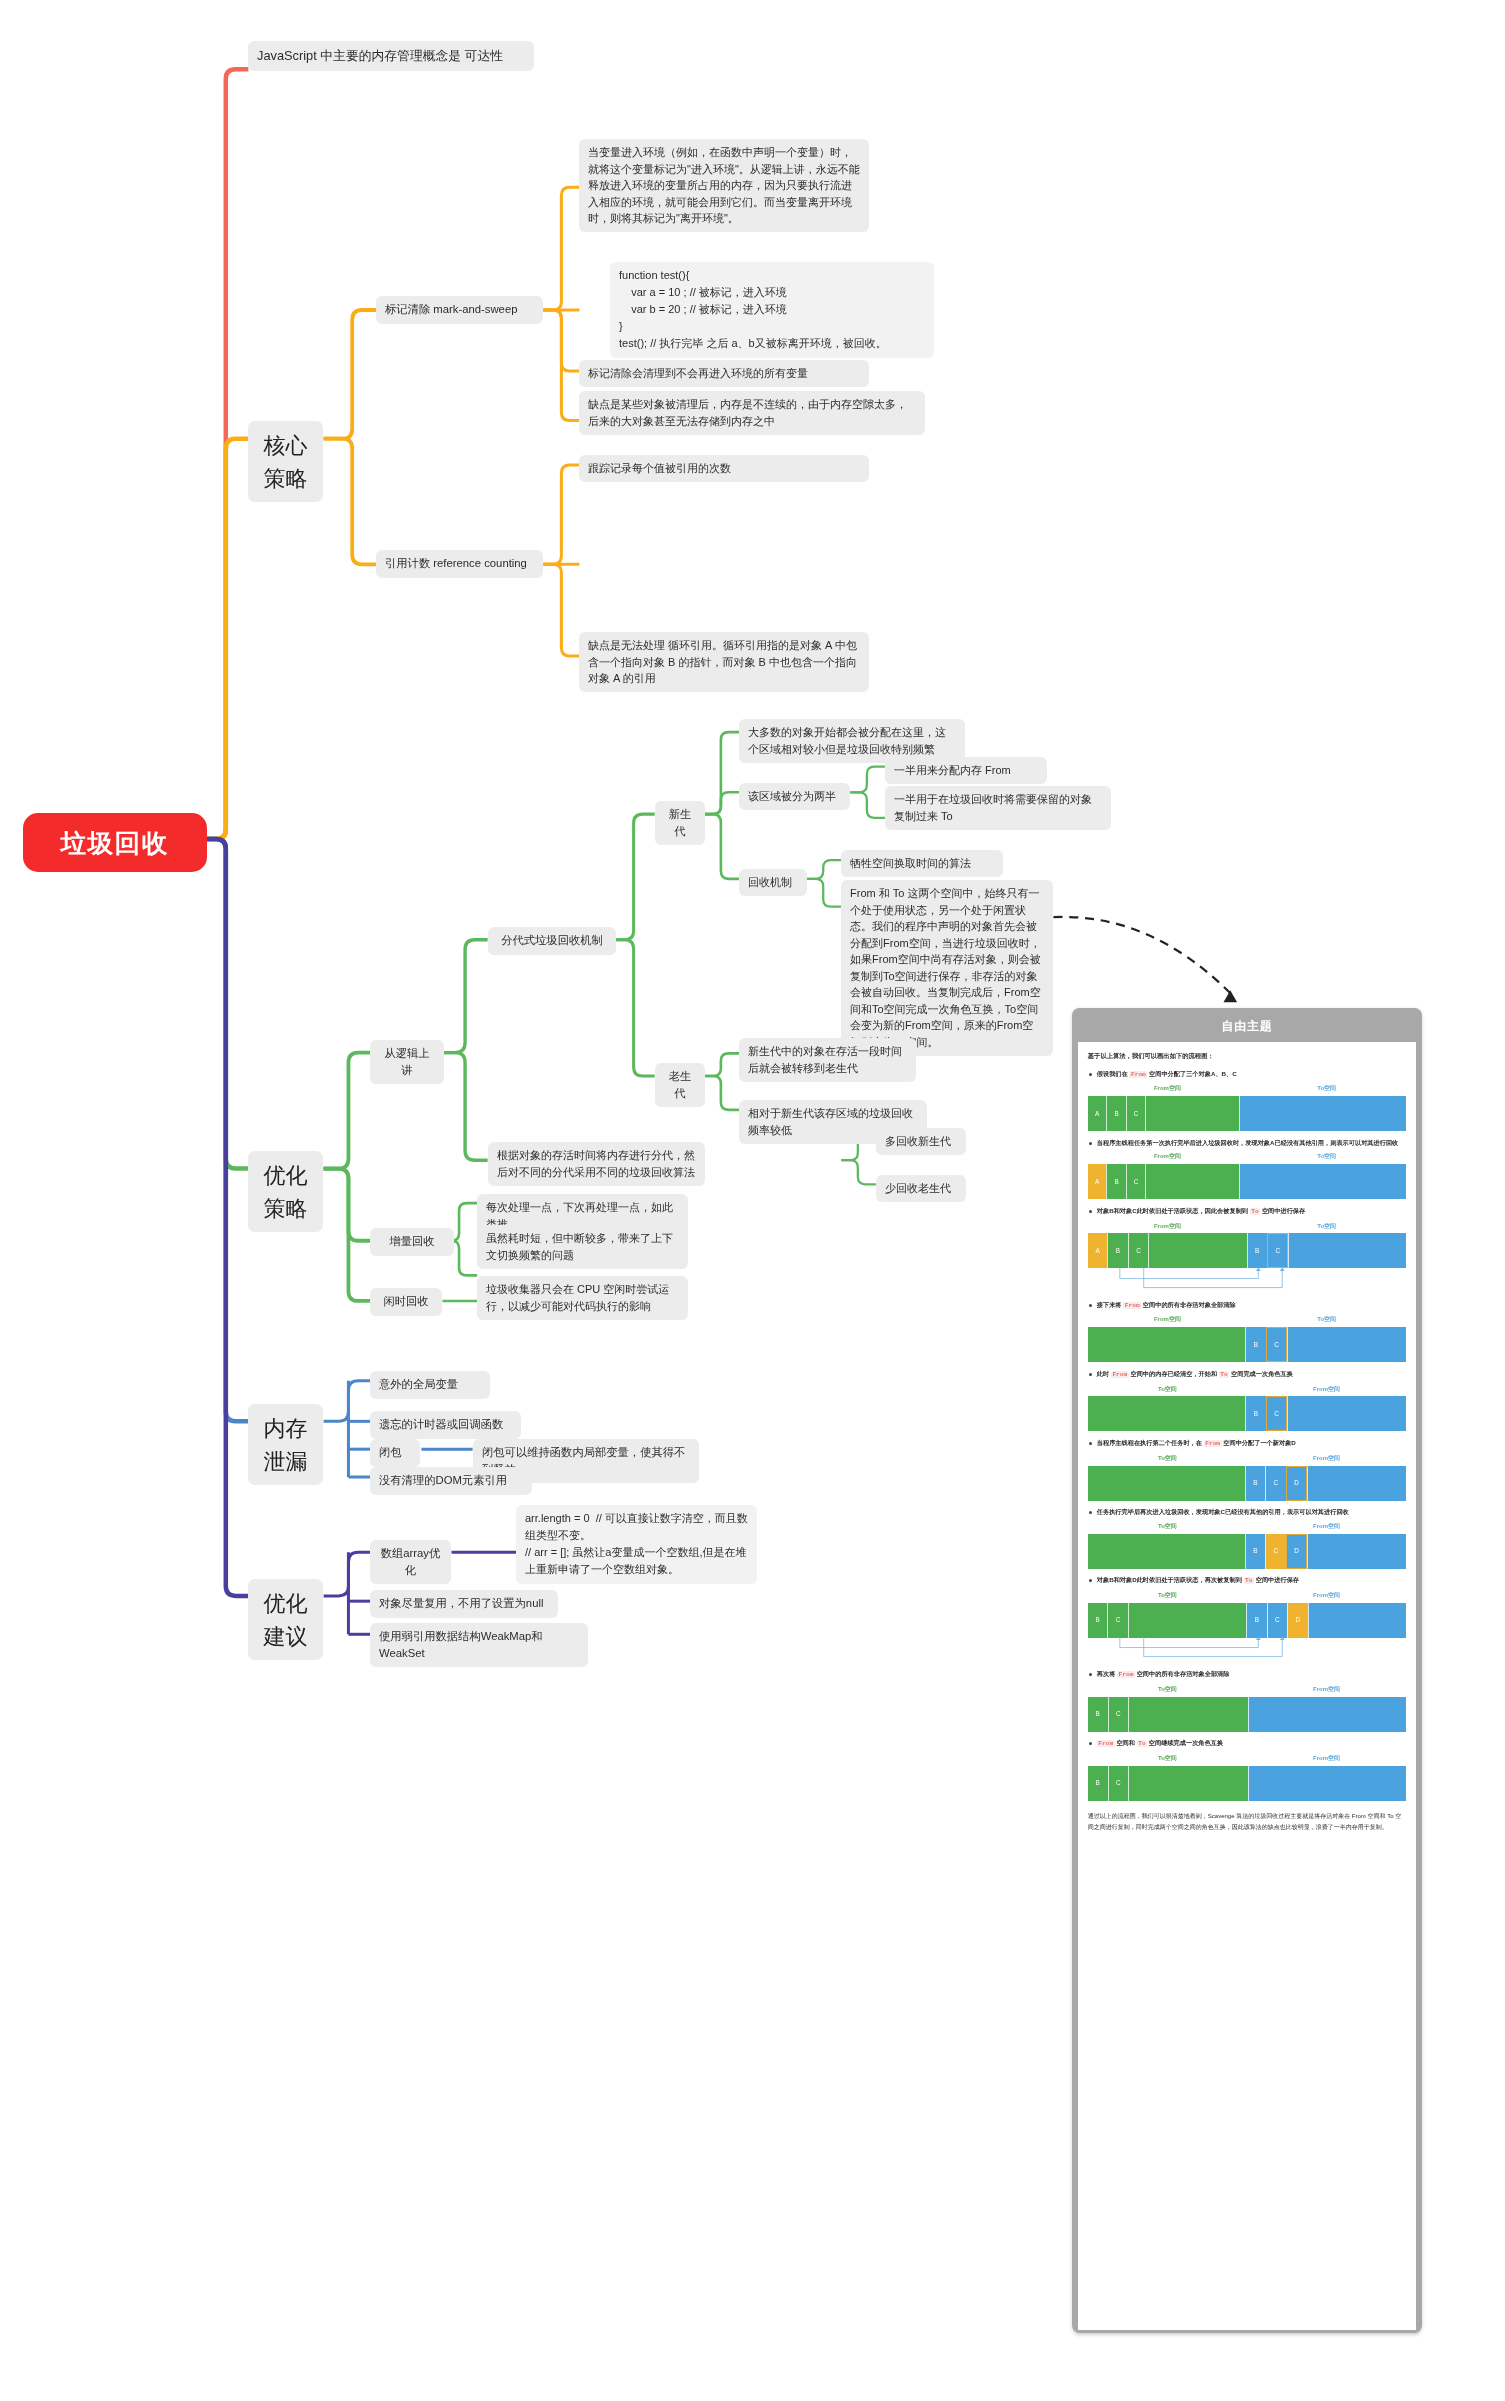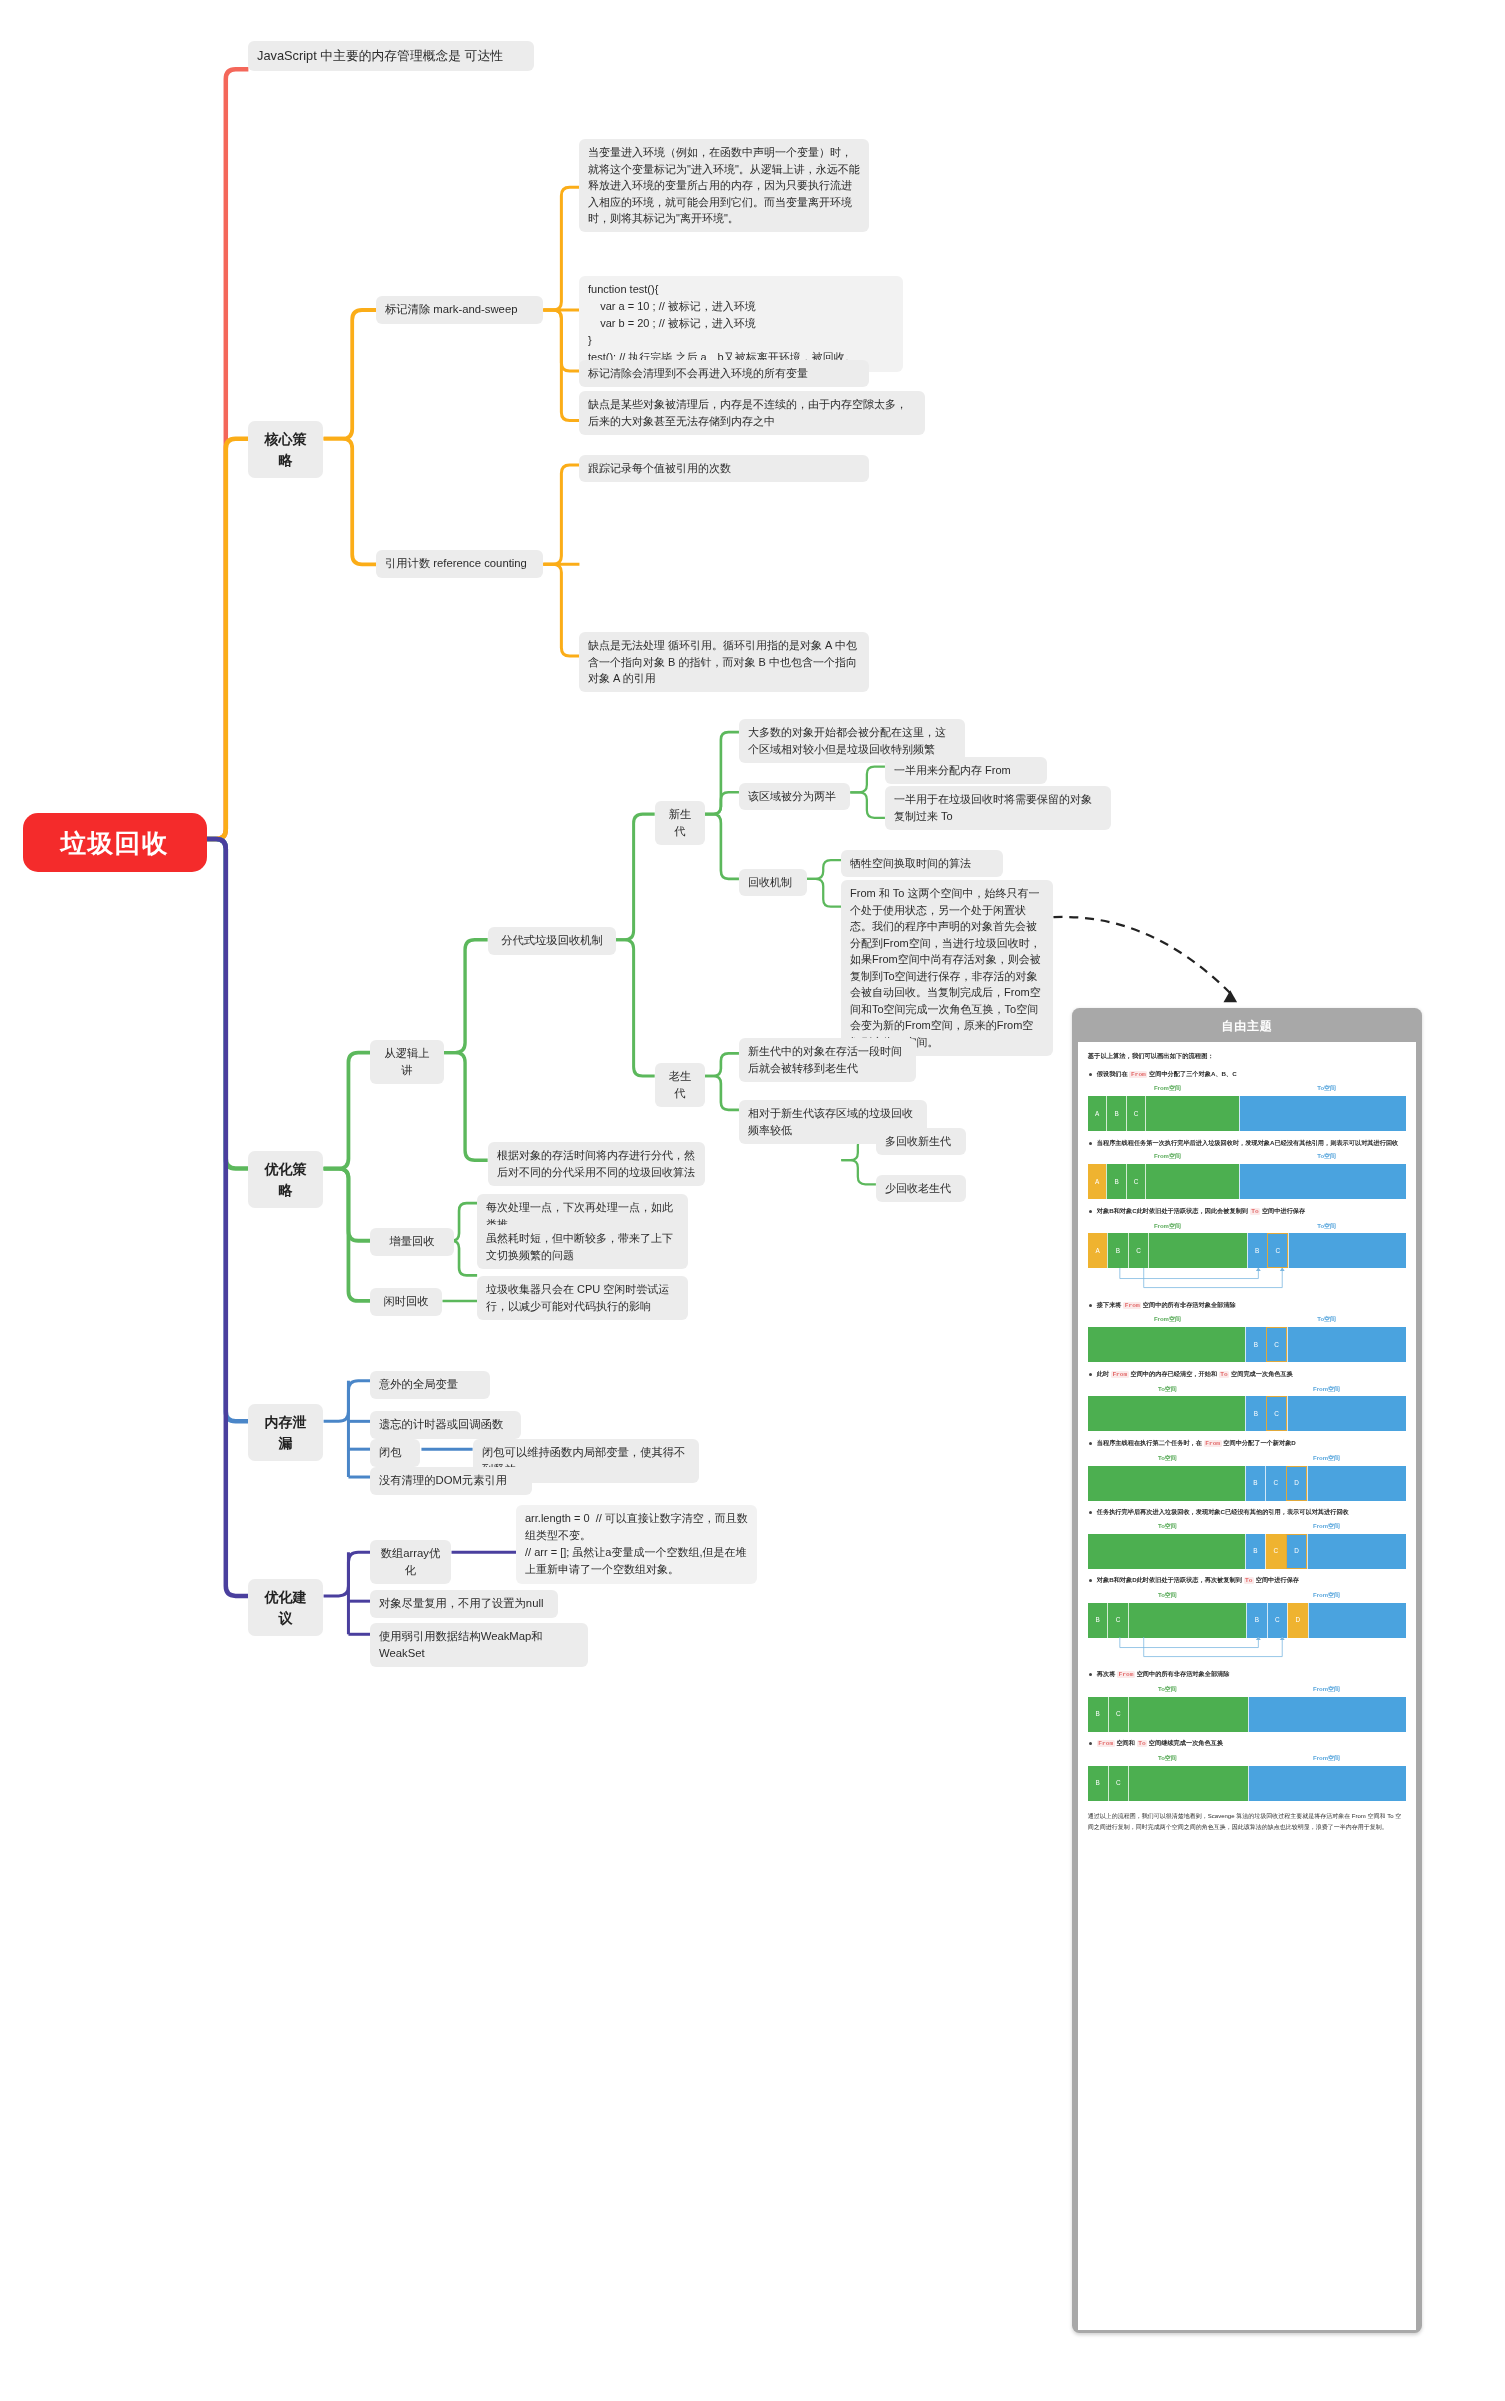--- a/index.html
+++ b/index.html
@@ -25,21 +25,21 @@
   }
   .root {
     background: #f42b2b;
     color: #ffffff;
     font-size: 25.6px;
     font-weight: 700;
     border-radius: 15px;
     padding: 10.5px 19.6px;
     letter-spacing: 1.5px;
   }
-  .lvl1 { font-size: 14px; font-weight: 700; color:#222; padding:7.5px 13.5px; border-radius:6.8px;}
+  .lvl1 { font-size: 22px; font-weight: 400; color:#222; padding:7.5px 13.5px; border-radius:6.8px;}
   .lvl2 { font-size: 12.8px; }
   .lvl3 { font-size: 11.3px; }
   .small { font-size: 11px; }
   .code { font-size: 11px; line-height: 1.55; background:#f2f2f2; }
 
   
   #free-panel {
     position:absolute;
     left:1072px; top:1008px;
     width:350px; height:1325px;
@@ -171,21 +171,21 @@
   <div class="node root" style="left:22.6px; top:813px; width:184px; text-align:center;">垃圾回收</div>
 
   <div class="node lvl2" style="left:248px; top:41px; width:286px;">JavaScript 中主要的内存管理概念是 可达性</div>
 
   <div class="node lvl1" style="left:248px; top:421px; width:75px; text-align:center;">核心策略</div>
 
   <div class="node lvl3" style="left:376px; top:296px; width:167px;">标记清除 mark-and-sweep</div>
 
   <div class="node small" style="left:579px; top:139px; width:290px;">当变量进入环境（例如，在函数中声明一个变量）时，就将这个变量标记为"进入环境"。从逻辑上讲，永远不能释放进入环境的变量所占用的内存，因为只要执行流进入相应的环境，就可能会用到它们。而当变量离开环境时，则将其标记为"离开环境"。</div>
 
-  <div class="node code" style="left:579px; top:262px; width:324px;margin-top:14px;">function test(){
+  <div class="node code" style="left:610px; top:262px; width:324px;">function test(){
     var a = 10 ; // 被标记，进入环境
     var b = 20 ; // 被标记，进入环境
 }
 test(); // 执行完毕 之后 a、b又被标离开环境，被回收。</div>
 
   <div class="node small" style="left:579px; top:360px; width:290px;">标记清除会清理到不会再进入环境的所有变量</div>
 
   <div class="node small" style="left:579px; top:391px; width:346px;">缺点是某些对象被清理后，内存是不连续的，由于内存空隙太多，后来的大对象甚至无法存储到内存之中</div>
 
   <div class="node lvl3" style="left:376px; top:550px; width:167px;">引用计数 reference counting</div>

